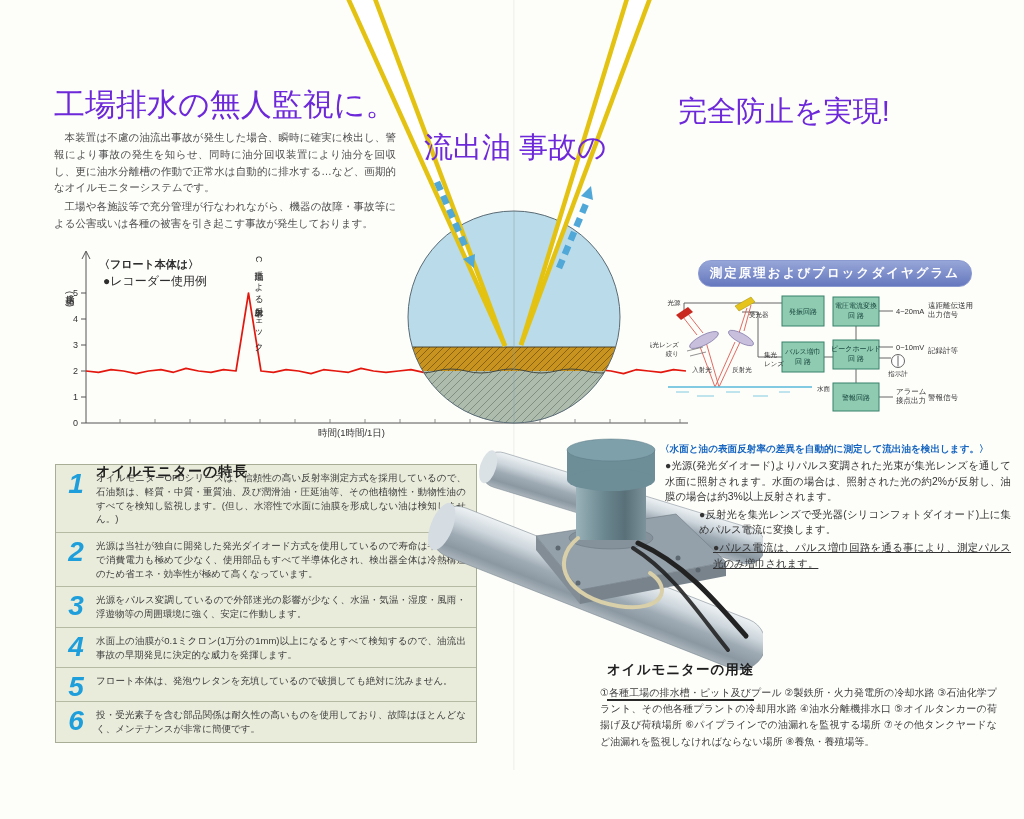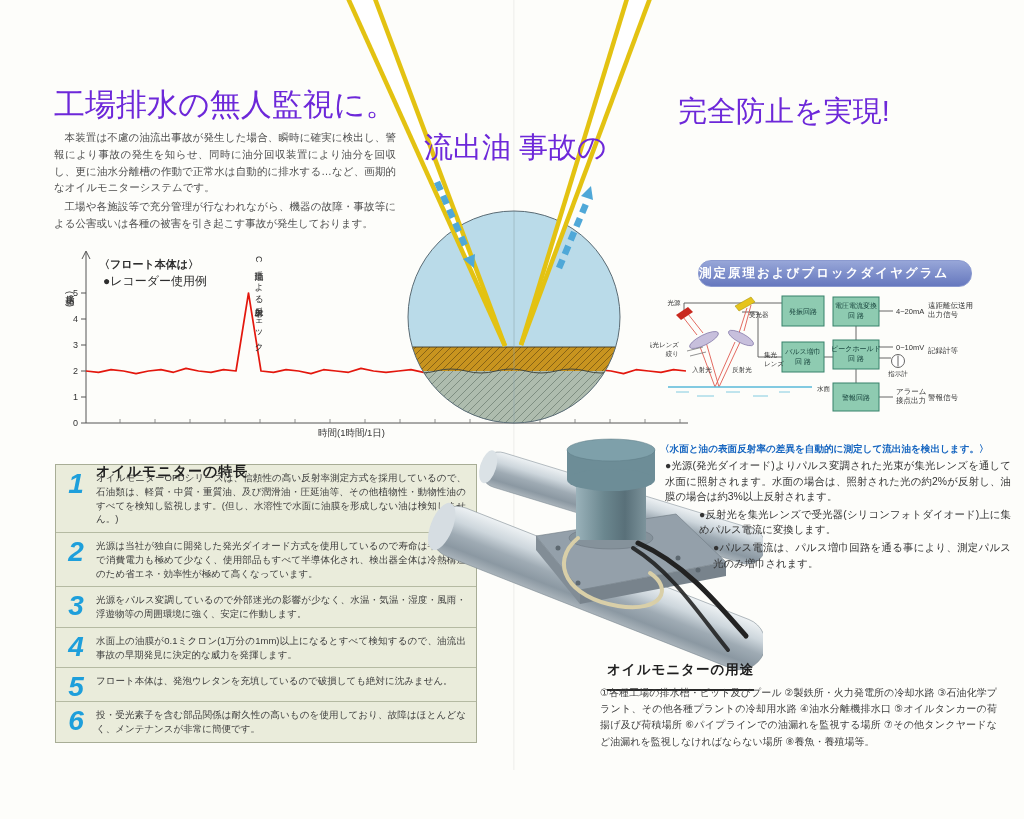--- a/index.html
+++ b/index.html
@@ -16,41 +16,41 @@
   .intro p{margin:0 0 2px 0;text-indent:1em;}
   
   .chart-title{left:99px;top:257px;font-size:11px;font-weight:700;color:#2e2e2e;z-index:3;}
   .chart-legend{left:103px;top:273px;font-size:12px;color:#2e2e2e;z-index:3;}
   .chart-ann{left:252px;top:256px;height:160px;writing-mode:vertical-rl;font-size:9px;color:#333;letter-spacing:1px;z-index:3;}
   .chart-ylab{left:63px;top:288px;height:120px;writing-mode:vertical-rl;font-size:9px;color:#333;letter-spacing:1px;z-index:3;}
   .chart-xlab{left:318px;top:427px;font-size:9.5px;color:#333;z-index:3;}
   
   .banner{left:698px;top:260px;width:272px;height:25px;border-radius:13px;z-index:3;
           background:linear-gradient(180deg,#97a6d8,#6678be);border:1px solid #8b9ad0;
-          color:#fff;font-size:12.5px;font-weight:700;letter-spacing:2px;line-height:25px;}
+          color:#fff;font-size:12.5px;font-weight:700;letter-spacing:2px;text-align:center;line-height:25px;}
   
   .note{left:660px;top:443px;width:356px;font-size:9.6px;font-weight:700;color:#1565c0;z-index:3;font-family:Liberation Serif, serif;}
   
   .principle{left:655px;top:458px;width:356px;font-size:10.4px;line-height:1.5;color:#333;z-index:3;text-align:justify;}
   .principle p{margin:0 0 2px 0;}
   .principle .p0{margin-left:10px;}
   .principle .p1{margin-left:44px;}
-  .principle .p2{margin-left:58px;}
+  .principle .p2{margin-left:58px;text-decoration:underline;}
   .principle .p3{margin-left:0px;}
   
   .feat-title{left:96px;top:446px;font-size:14px;font-weight:700;color:#1f1f1f;letter-spacing:1px;z-index:3;margin-top:17px;}
   .feat-box{left:55px;top:464px;width:420px;background:#eaecdb;border:1px solid #a8ad96;z-index:1;}
   .feat{display:flex;align-items:flex-start;}
   .feat + .feat{border-top:1px solid #b5baa2;}
   .feat-no{width:40px;flex:0 0 40px;font-size:28px;font-weight:700;font-style:italic;color:#1e9fdb;
            text-align:center;padding-top:5px;line-height:1;}
   .feat-text{flex:1;font-size:9.5px;line-height:1.45;color:#3c3c3c;padding:6px 10px 6px 0;text-align:justify;}
   
   .app-title{left:607px;top:661px;font-size:13.5px;font-weight:700;color:#1f1f1f;letter-spacing:1px;
-             border-bottom:2px solid #2a2a2a;padding-bottom:10px;z-index:3;text-align:right;}
+             border-bottom:2px solid #2a2a2a;padding-bottom:20px;z-index:3;text-align:right;}
   .app-text{left:600px;top:685px;width:397px;font-size:10px;line-height:1.62;color:#3c3c3c;text-align:justify;z-index:3;}
   
   .scene{left:0;top:0;z-index:1;pointer-events:none;}
   .diagram{left:650px;top:290px;z-index:3;pointer-events:none;}
   .photo{left:428px;top:438px;z-index:2;pointer-events:none;}
   svg text{font-family:"Liberation Sans","DejaVu Sans",sans-serif;}
 </style>
 </head>
 <body>
 

